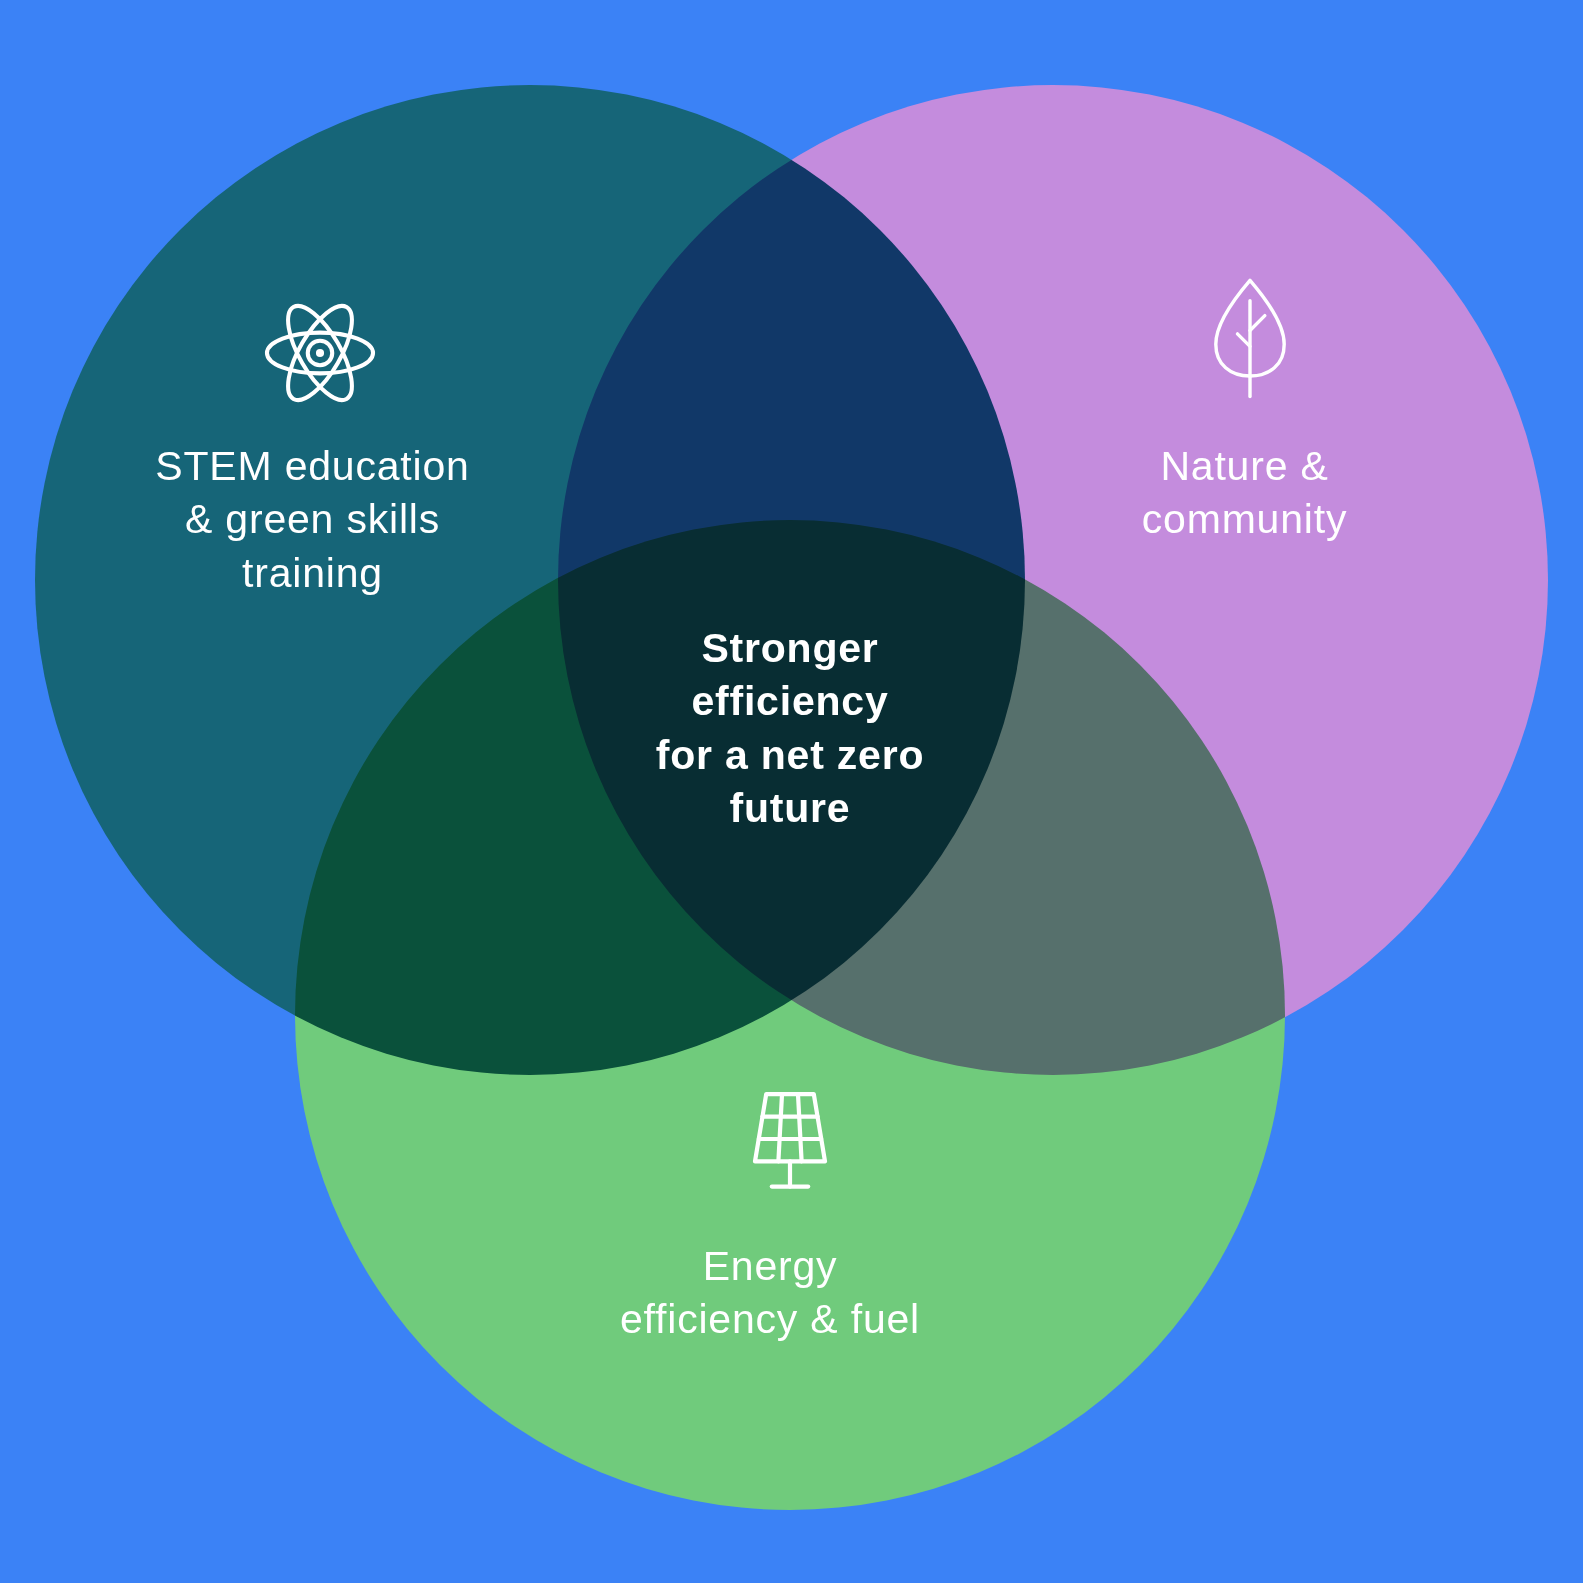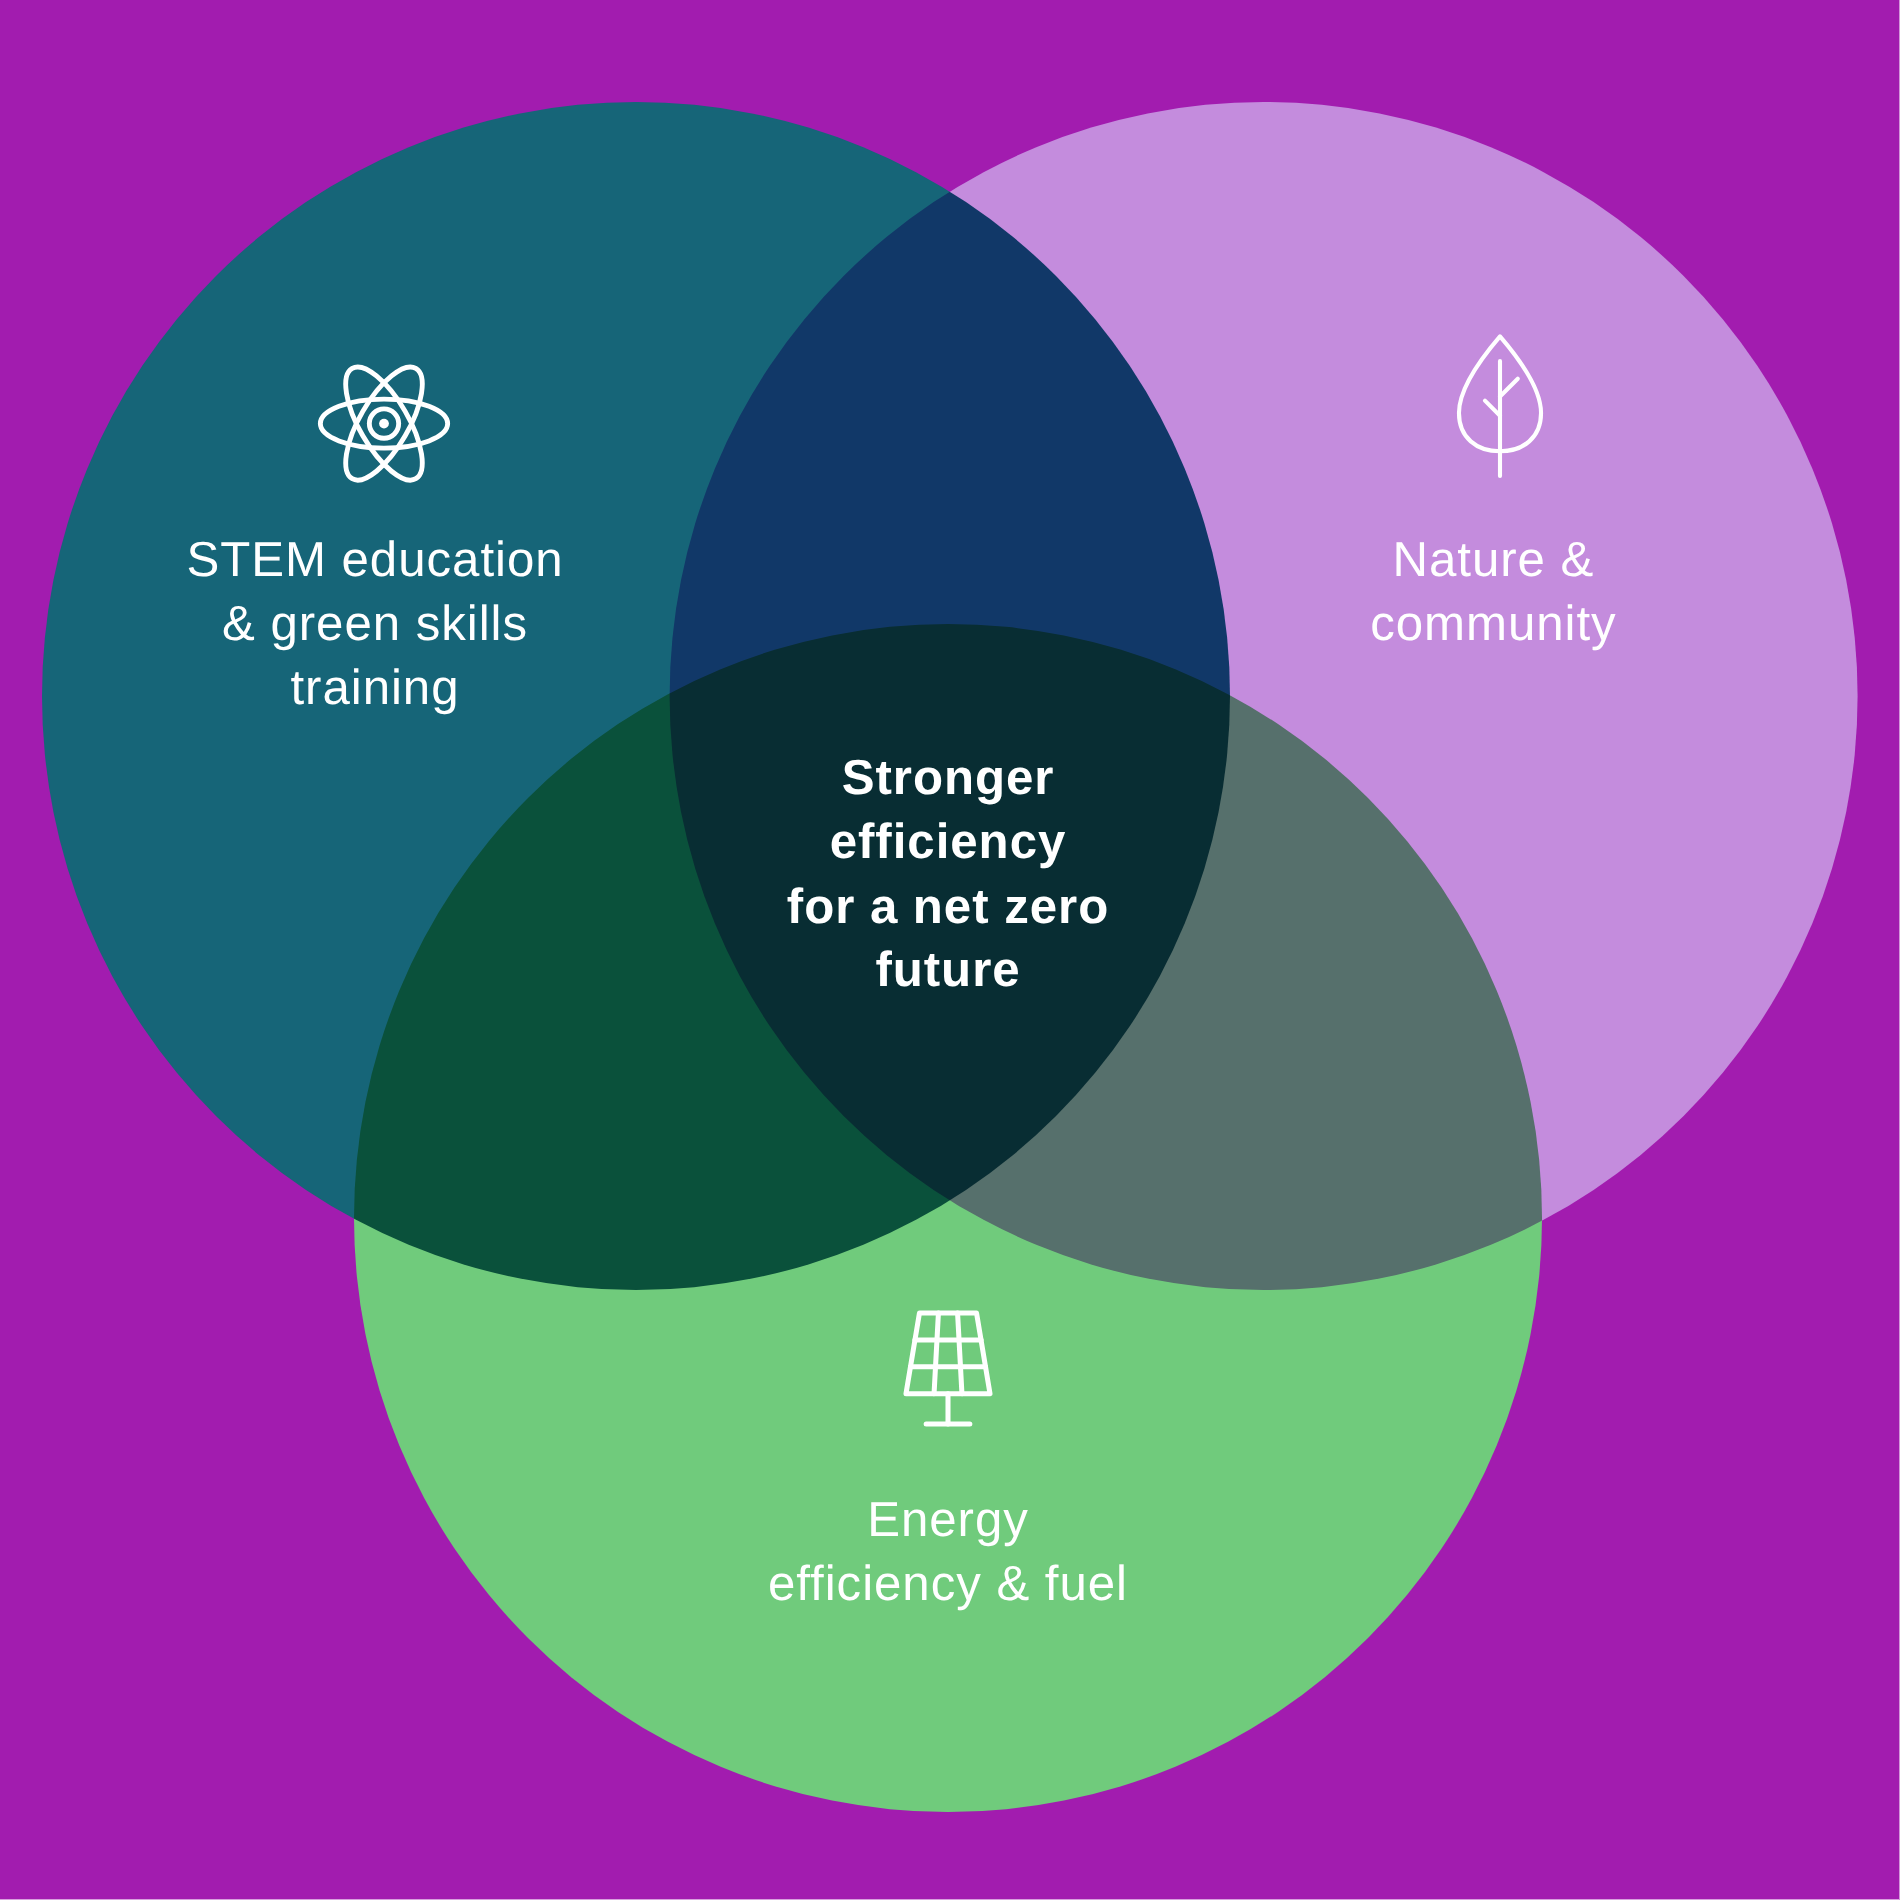--- a/index.html
+++ b/index.html
@@ -7,21 +7,21 @@
     padding: 0;
     background: #ffffff;
   }
   body {
     font-family: "Liberation Sans", sans-serif;
   }
   .canvas {
     position: relative;
     width: 1583px;
     height: 1583px;
-    background: #a21caf;
+    background: #3b82f6;
     overflow: hidden;
   }
   
   .circles {
     position: absolute;
     inset: 0;
     isolation: isolate;
   }
   .circle {
     position: absolute;
@@ -39,21 +39,21 @@
     position: absolute;
     color: #ffffff;
     text-align: center;
     font-size: 41px;
     line-height: 1.3;
     letter-spacing: 0.8px;
     font-weight: 400;
   }
   .label-stem   { left: 100px;  top: 440px;  width: 425px; }
   .label-nature { left: 1052px; top: 440px;  width: 385px; }
-  .label-energy { left: 580px;  top: 1240px; width: 420px; }
+  .label-energy { left: 560px;  top: 1240px; width: 420px; }
   .label-center { left: 620px;  top: 622px;  width: 340px; font-weight: bold; }
 
   .icon {
     position: absolute;
   }
   .icon svg {
     display: block;
     width: 100%;
     height: 100%;
   }

